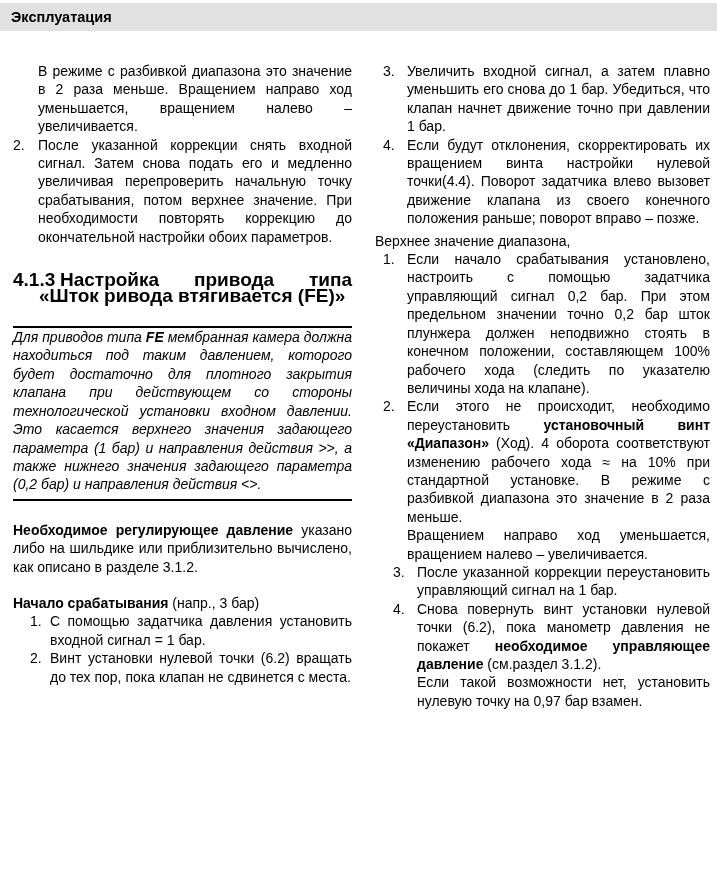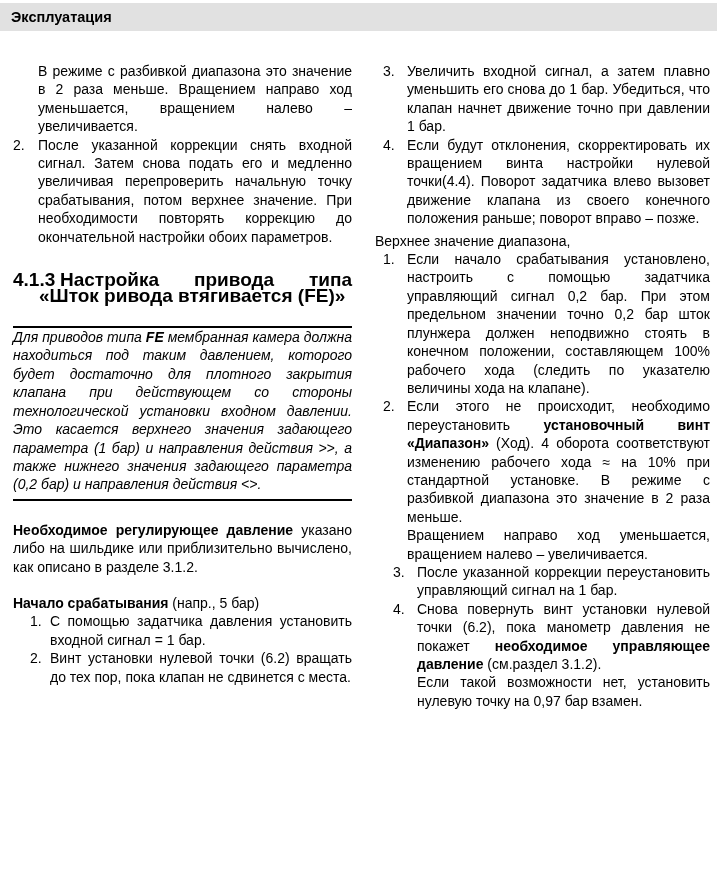--- a/index.html
+++ b/index.html
@@ -102,21 +102,21 @@
       </div>
 
       <div class="hrule"></div>
 
       <p class="imp-body"><span>Для приводов типа </span><strong>FE</strong><span> мембранная камера должна находиться под таким давлением, которого будет достаточно для плотного закрытия клапана при действующем со стороны технологической установки входном давлении. Это касается верхнего значения задающего параметра (1 бар) и направления действия &gt;&gt;, а также нижнего значения задающего параметра (0,2 бар) и направления действия &lt;&gt;.</span></p>
 
       <div class="hrule tight"></div>
 
       <p class="note"><strong>Необходимое регулирующее давление</strong><span> указано либо на шильдике или приблизительно вычислено, как описано в разделе 3.1.2.</span></p>
 
-      <p class="subhead"><strong>Начало срабатывания</strong><span> (напр., 5 бар)</span></p>
+      <p class="subhead"><strong>Начало срабатывания</strong><span> (напр., 3 бар)</span></p>
 
       <div class="li inner">
         <span class="num">1.</span><span>С помощью задатчика давления установить входной сигнал = 1 бар.</span>
       </div>
       <div class="li inner">
         <span class="num">2.</span><span>Винт установки нулевой точки (6.2) вращать до тех пор, пока клапан не сдвинется с места.</span>
       </div>
 
     </div>
 

